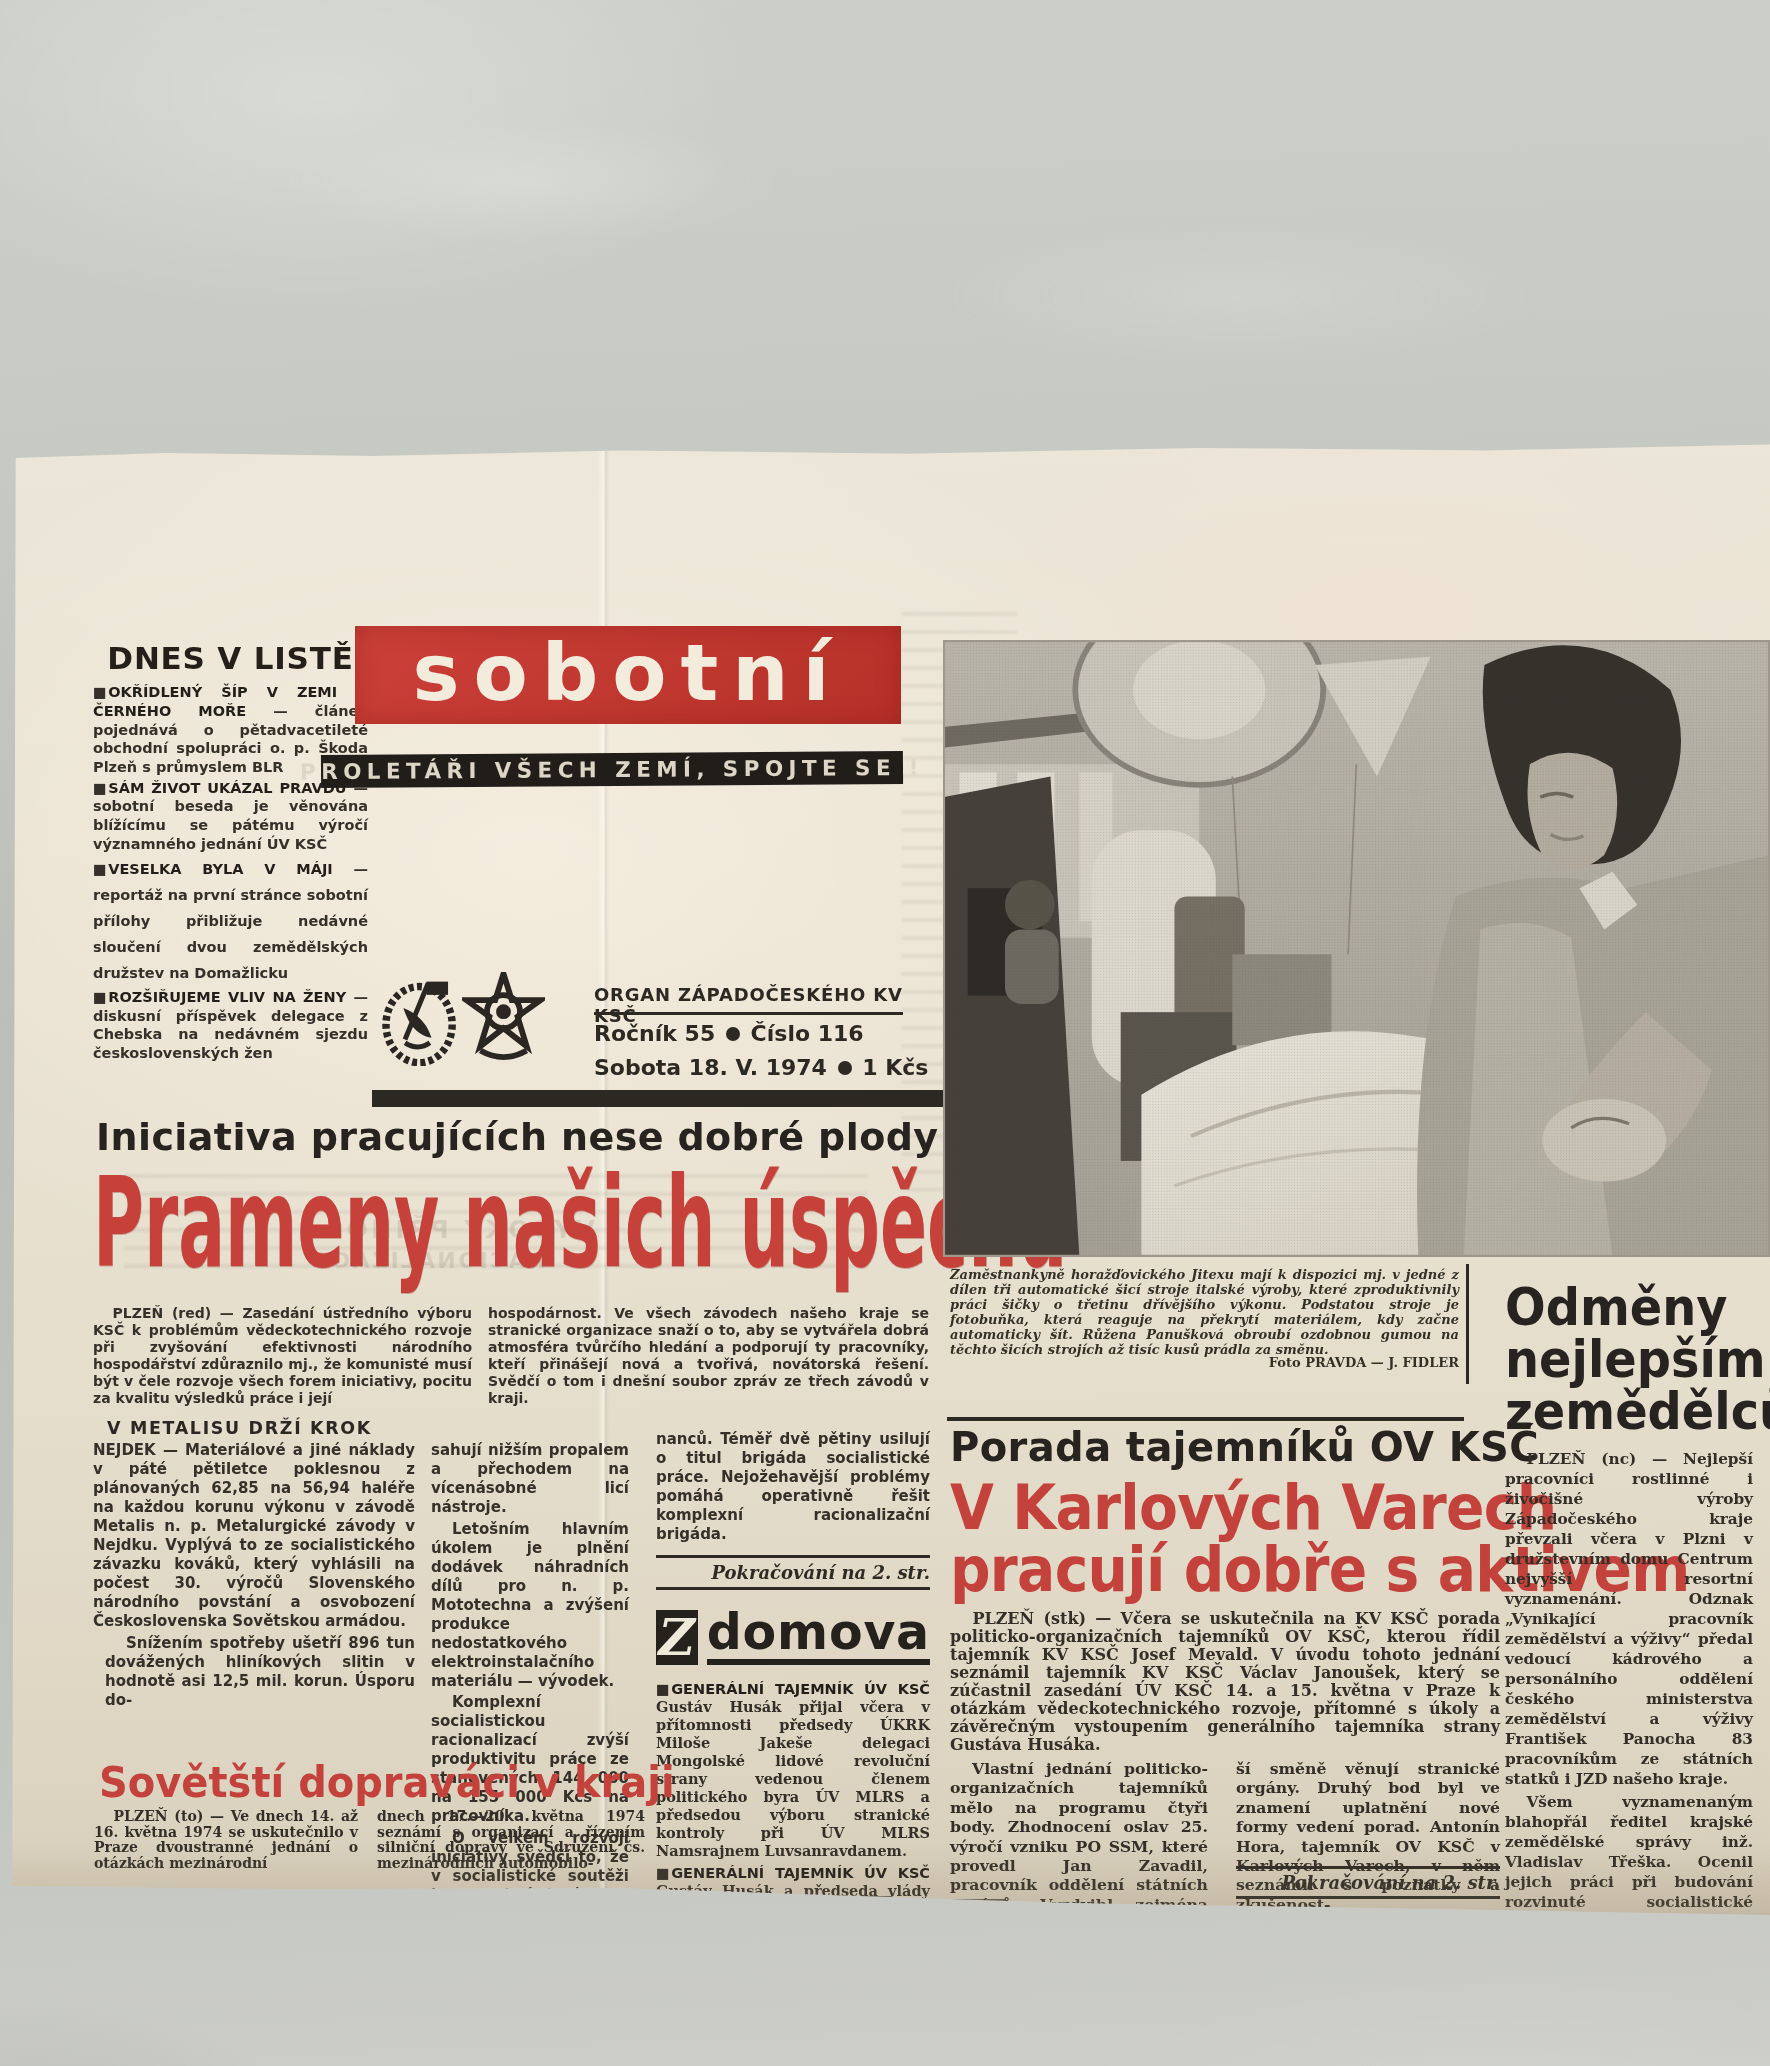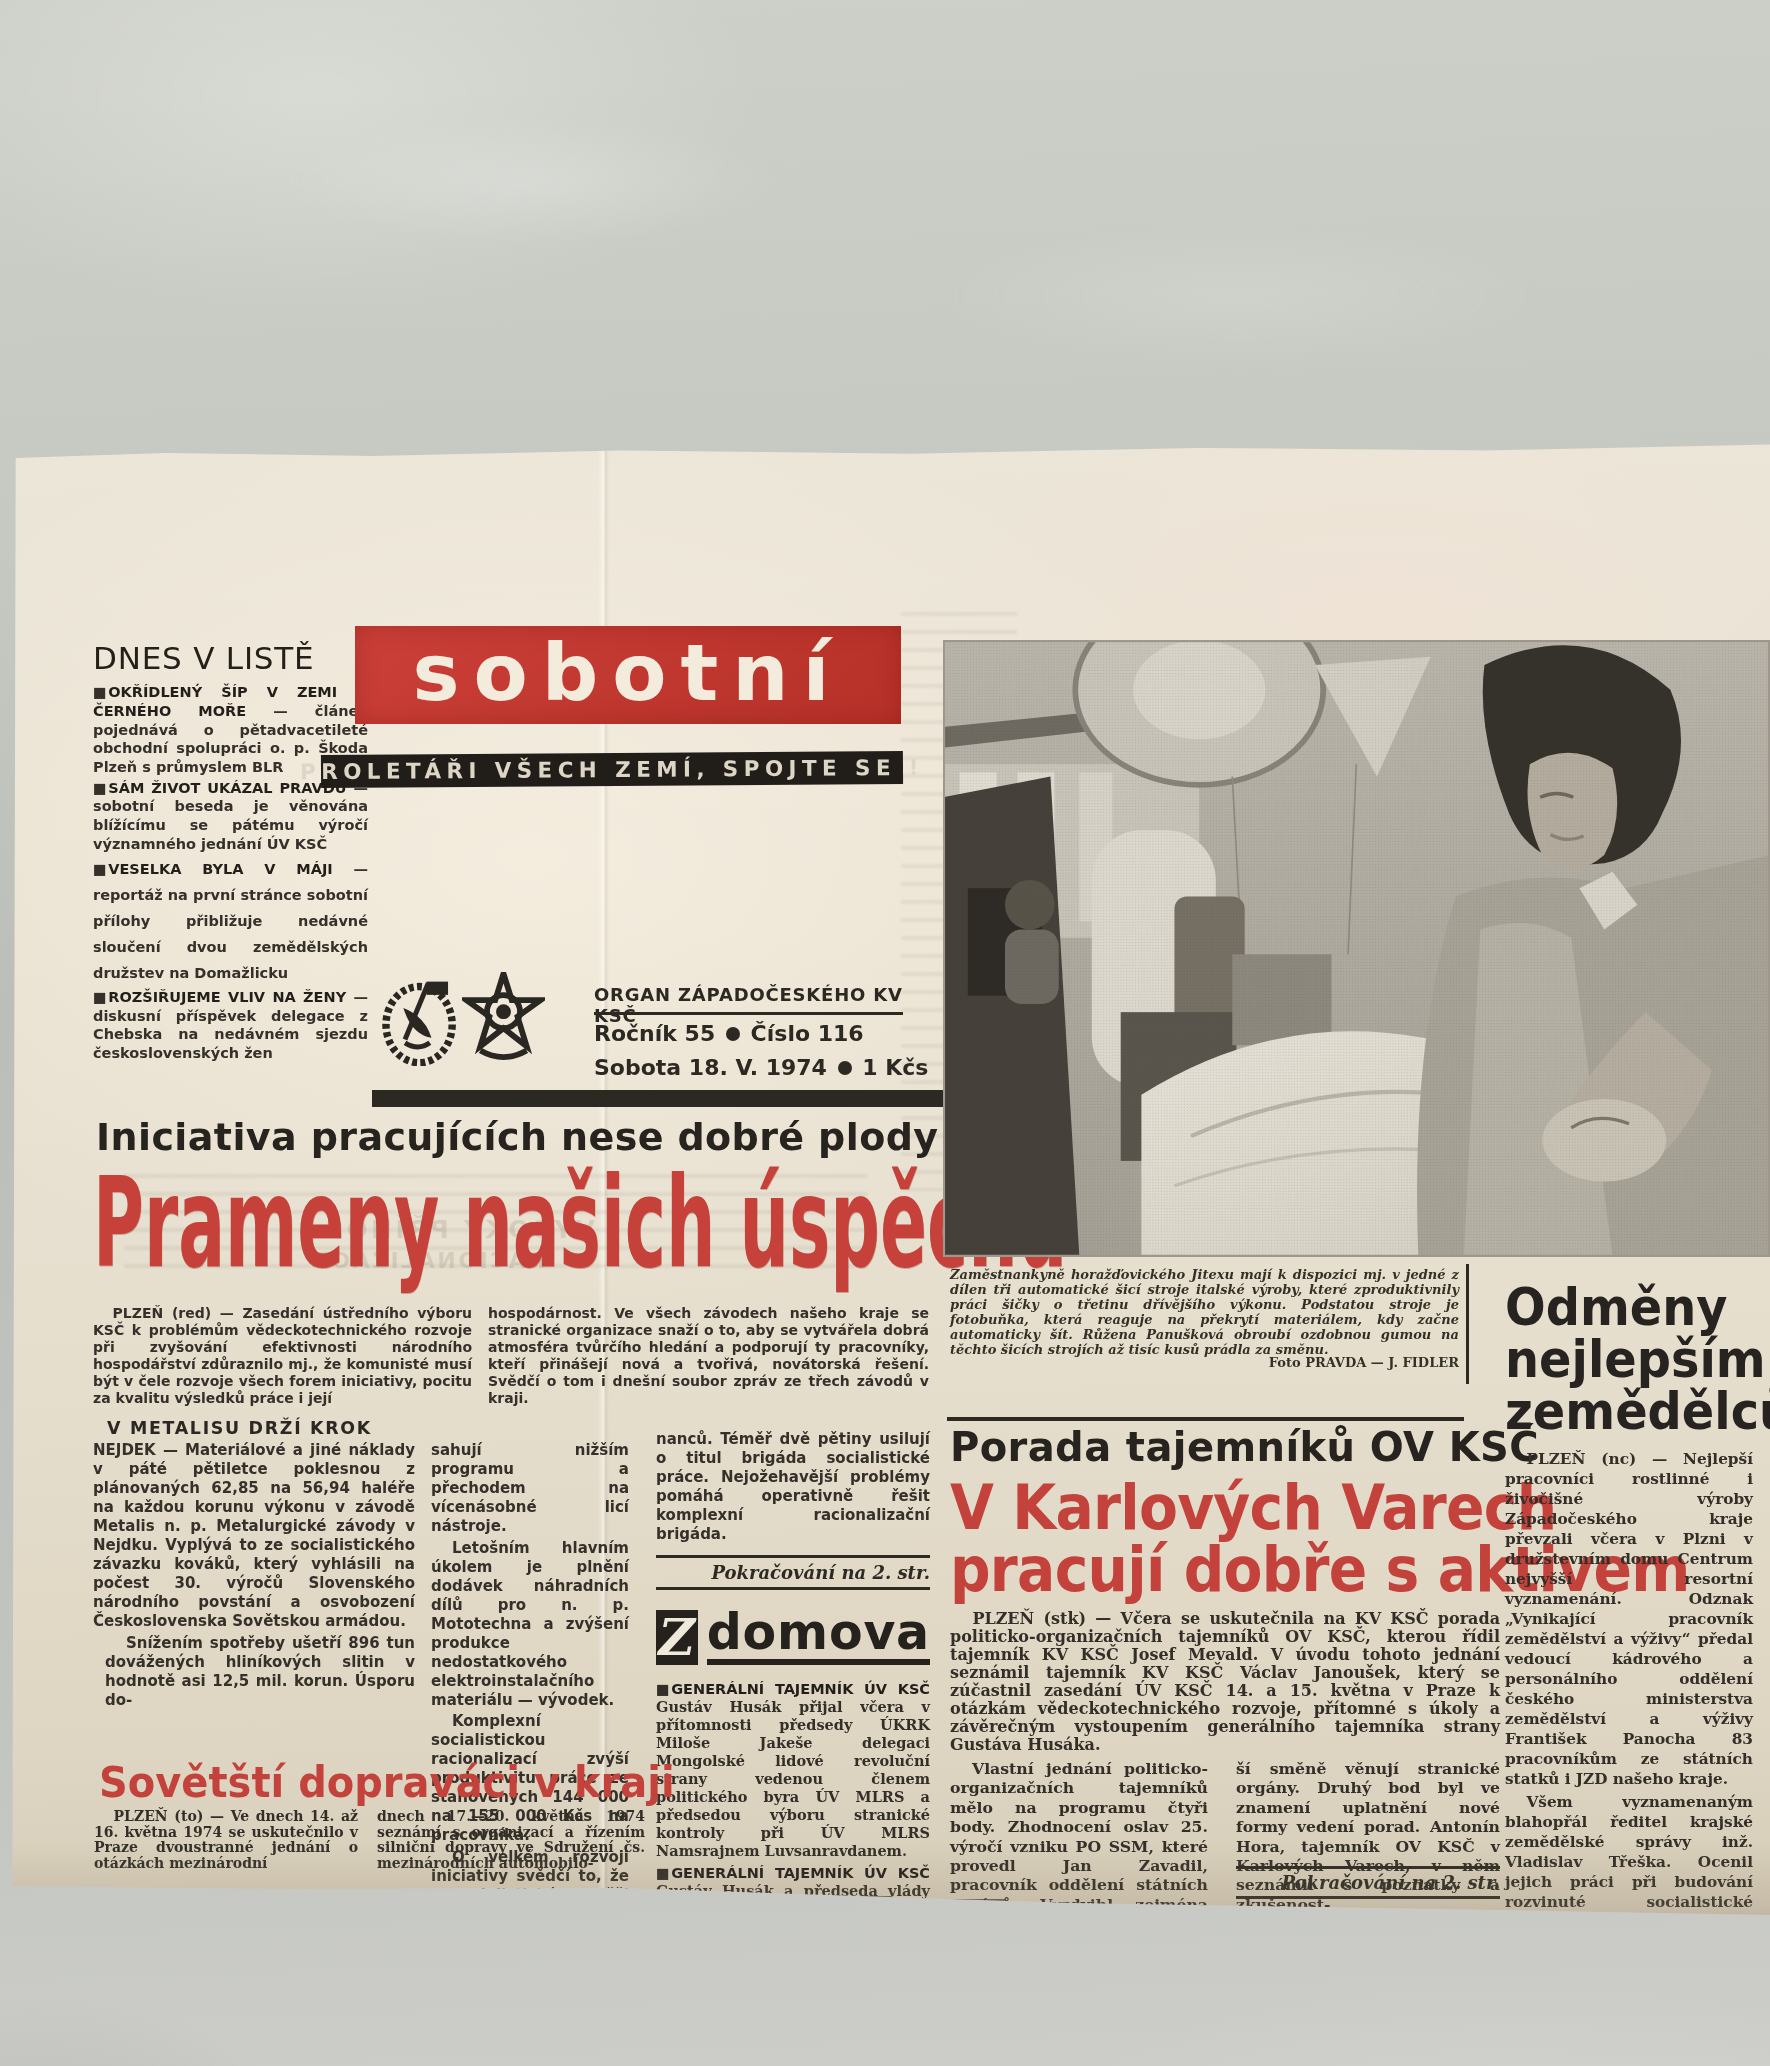--- a/index.html
+++ b/index.html
@@ -82,21 +82,21 @@
   <div class="sheet">
     <div class="deckle"></div>
     <div class="crease-v"></div>
 
     <div class="bleed" style="left:901px;top:174px;width:116px;height:579px;"></div>
     <div class="bleed" style="left:124px;top:736px;width:744px;height:107px;"></div>
     <div class="ghost" style="left:322px;top:777px;font-size:25px;letter-spacing:3.3px;">VYSOKÝ PŘÍNOS</div>
     <div class="ghost" style="left:314px;top:810px;font-size:22px;letter-spacing:2.5px;">RACIONALIZACE</div>
 
     <div class="abs" style="left:93px;top:202px;width:275px;">
-      <div style="font-size:31px;font-weight:normal;letter-spacing:0.8px;color:#242019;">DNES V LISTĚ</div>
+      <div style="font-size:31px;font-weight:bold;letter-spacing:0.8px;color:#242019;text-align:center;">DNES V LISTĚ</div>
       <div style="margin-top:7.4px;">
 
           <p class="sansbody jtext" style="font-size:14.5px;line-height:18.6px;margin-bottom:2.5px;"><span class="bullet">■</span><span style="color:#221f1a">OKŘÍDLENÝ ŠÍP V ZEMI U ČERNÉHO MOŘE</span><span> — článek pojednává o pětadvacetileté obchodní spolupráci o. p. Škoda Plzeň s průmyslem BLR</span></p>
 
           <p class="sansbody jtext" style="font-size:14.5px;line-height:18.6px;margin-bottom:2.5px;"><span class="bullet">■</span><span style="color:#221f1a">SÁM ŽIVOT UKÁZAL PRAVDU</span><span> — sobotní beseda je věnována blížícímu se pátému výročí významného jednání ÚV KSČ</span></p>
 
           <p class="sansbody jtext" style="font-size:14.5px;line-height:26px;margin-bottom:2.5px;"><span class="bullet">■</span><span style="color:#221f1a">VESELKA BYLA V MÁJI</span><span> — reportáž na první stránce sobotní přílohy přibližuje nedávné sloučení dvou zemědělských družstev na Domažlicku</span></p>
 
           <p class="sansbody jtext" style="font-size:14.5px;line-height:18.6px;margin-bottom:2.5px;"><span class="bullet">■</span><span style="color:#221f1a">ROZŠIŘUJEME VLIV NA ŽENY</span><span> — diskusní příspěvek delegace z Chebska na nedávném sjezdu československých žen</span></p>
         </div>
@@ -143,21 +143,21 @@
     </div>
     <p class="abs sansbody jtext indent" style="left:93px;top:867px;width:379px;font-size:14px;line-height:17px;">PLZEŇ (red) — Zasedání ústředního výboru KSČ k problémům vědeckotechnického rozvoje při zvyšování efektivnosti národního hospodářství zdůraznilo mj., že komunisté musí být v čele rozvoje všech forem iniciativy, pocitu za kvalitu výsledků práce i její</p>
     <p class="abs sansbody jtext" style="left:488px;top:867px;width:441px;font-size:14px;line-height:17px;">hospodárnost. Ve všech závodech našeho kraje se stranické organizace snaží o to, aby se vytvářela dobrá atmosféra tvůrčího hledání a podporují ty pracovníky, kteří přinášejí nová a tvořivá, novátorská řešení. Svědčí o tom i dnešní soubor zpráv ze třech závodů v kraji.</p>
 
     <div class="abs subhead" style="left:107px;top:980px;">V METALISU DRŽÍ KROK</div>
     <div class="abs" style="left:93px;top:1003px;width:322px;">
       <p class="sansbody jtext" style="font-size:15px;line-height:19px;">NEJDEK — Materiálové a jiné náklady v páté pětiletce poklesnou z plánovaných 62,85 na 56,94 haléře na každou korunu výkonu v závodě Metalis n. p. Metalurgické závody v Nejdku. Vyplývá to ze socialistického závazku kováků, který vyhlásili na počest 30. výročů Slovenského národního povstání a osvobození Československa Sovětskou armádou.</p>
       <p class="sansbody jtext indent" style="font-size:15px;line-height:19px;margin-top:3.3px;margin-left:12px;">Snížením spotřeby ušetří 896 tun dovážených hliníkových slitin v hodnotě asi 12,5 mil. korun. Úsporu do-</p>
     </div>
     <div class="abs" style="left:431px;top:1003px;width:198px;">
-      <p class="sansbody jtext" style="font-size:15px;line-height:19px;">sahují nižším programu a přechodem na vícenásobné licí nástroje.</p>
+      <p class="sansbody jtext" style="font-size:15px;line-height:19px;">sahují nižším propalem a přechodem na vícenásobné licí nástroje.</p>
       <p class="sansbody jtext indent" style="font-size:15px;line-height:19px;margin-top:2.5px;">Letošním hlavním úkolem je plnění dodávek náhradních dílů pro n. p. Mototechna a zvýšení produkce nedostatkového elektroinstalačního materiálu — vývodek.</p>
       <p class="sansbody jtext indent" style="font-size:15px;line-height:19px;margin-top:2.5px;">Komplexní socialistickou racionalizací zvýší produktivitu práce ze stanovených 144 000 na 155 000 Kčs na pracovníka.</p>
       <p class="sansbody jtext indent" style="font-size:15px;line-height:19px;margin-top:2.5px;">O velkém rozvoji iniciativy svědčí to, že v socialistické soutěži je s osobními závazky zapojeno 96 proc. zaměst-</p>
     </div>
     <div class="abs" style="left:656px;top:992px;width:274px;">
       <p class="sansbody jtext" style="font-size:15px;line-height:19px;">nanců. Téměř dvě pětiny usilují o titul brigáda socialistické práce. Nejožehavější problémy pomáhá operativně řešit komplexní racionalizační brigáda.</p>
       <div class="contin-rule" style="margin-top:10.7px;"></div>
       <div class="contin" style="margin-top:4.1px;">Pokračování na 2. str.</div>
       <div class="contin-rule" style="margin-top:4.1px;"></div>
 

